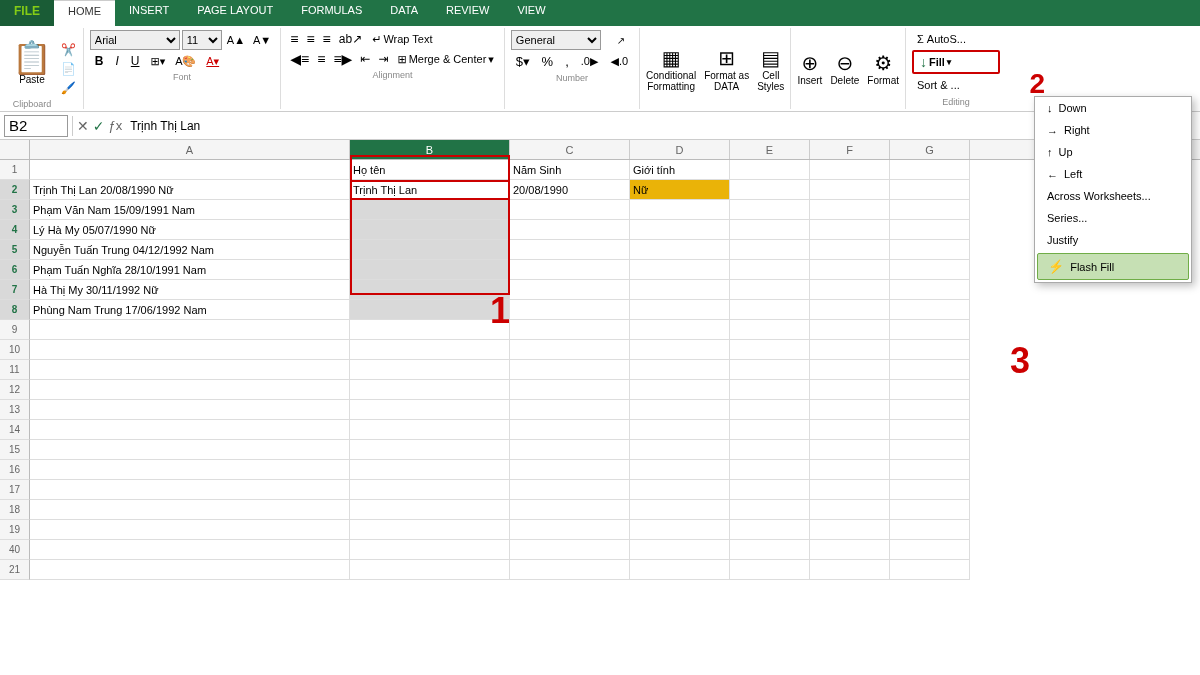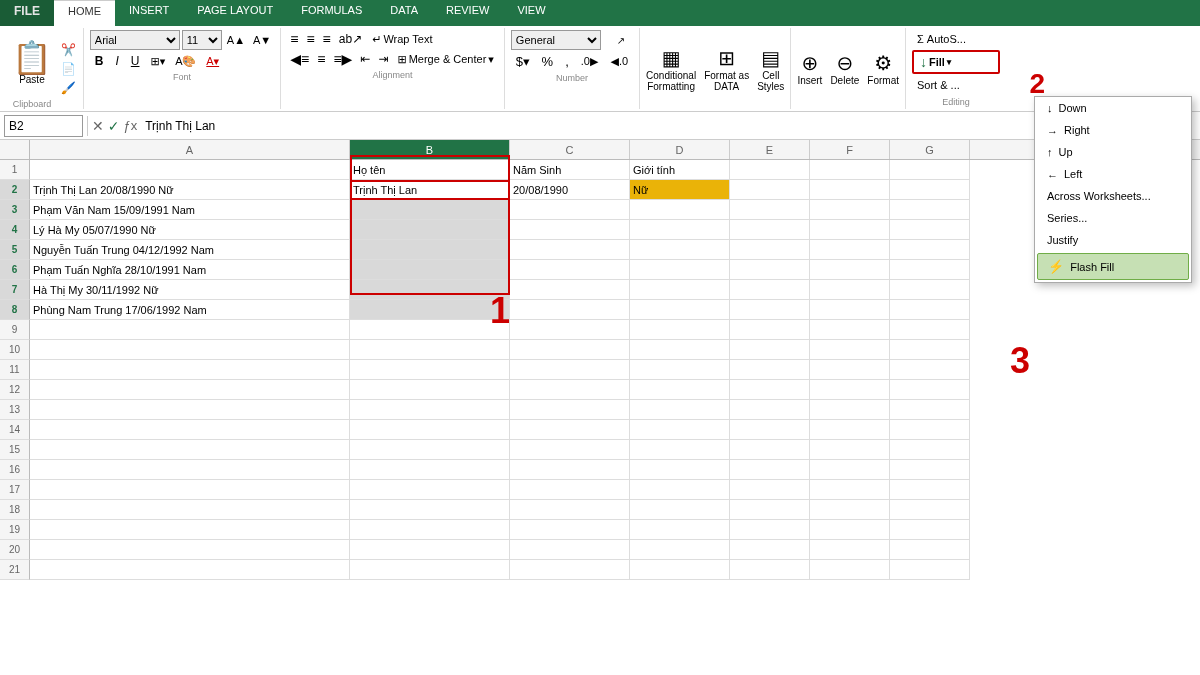--- a/index.html
+++ b/index.html
@@ -4,21 +4,21 @@
   <style>
     * { margin: 0; padding: 0; box-sizing: border-box; }
     body { font-family: Arial, sans-serif; font-size: 12px; background: #fff; overflow: hidden; width: 1200px; height: 675px; }
   </style>
 </head>
 <body>
 
 <div style="width:1200px; height:675px; overflow:hidden; position:relative;">
 
   <div style="display:flex; background:#217346; height:26px;">
-    <div style="background:#1a5c36; color:#e5e5e5; padding:4px 14px; font-size:12px; font-weight:bold; cursor:pointer;">FILE</div>
+    <div style="background:#1a5c36; color:#84cc16; padding:4px 14px; font-size:12px; font-weight:bold; cursor:pointer;">FILE</div>
     <div style="background:#fff; color:#333; padding:4px 14px; font-size:11px; cursor:pointer; border-top:1px solid #ccc;">HOME</div>
     <div style="color:#fff; padding:4px 14px; font-size:11px; cursor:pointer;">INSERT</div>
     <div style="color:#fff; padding:4px 14px; font-size:11px; cursor:pointer;">PAGE LAYOUT</div>
     <div style="color:#fff; padding:4px 14px; font-size:11px; cursor:pointer;">FORMULAS</div>
     <div style="color:#fff; padding:4px 14px; font-size:11px; cursor:pointer;">DATA</div>
     <div style="color:#fff; padding:4px 14px; font-size:11px; cursor:pointer;">REVIEW</div>
     <div style="color:#fff; padding:4px 14px; font-size:11px; cursor:pointer;">VIEW</div>
   </div>
 
   <div style="display:flex; align-items:stretch; background:#fff; border-bottom:1px solid #ccc; padding:2px; height:86px; gap:0; overflow:hidden;">
@@ -146,21 +146,21 @@
         <span>Fill</span>
         <span style="font-size:9px;">▾</span>
       </div>
       <div style="padding:2px 4px; cursor:pointer; font-size:11px; border:1px solid transparent; white-space:nowrap;">Sort &amp; ...</div>
       <div style="font-size:9px; color:#888; text-align:center; margin-top:auto;">Editing</div>
     </div>
 
   </div>
 
   <div style="display:flex; align-items:center; border-bottom:1px solid #ccc; height:28px; padding:0 4px; gap:4px; background:#fff;">
-    <input value="B2" style="width: 79px; border: 1px solid rgb(153, 153, 153); padding: 2px 4px; font-size: 12px; height: 22px;">
+    <input value="B2" style="width: 64px; border: 1px solid rgb(153, 153, 153); padding: 2px 4px; font-size: 15px; height: 22px;">
     <div style="width:1px; background:#ccc; height:20px;"></div>
     <div style="cursor:pointer; color:#666; font-size:14px;">✕</div>
     <div style="cursor:pointer; color:#217346; font-size:14px;">✓</div>
     <div style="cursor:pointer; color:#666; font-size:13px;">ƒx</div>
     <input style="flex: 1 1 0%; border: none; outline: none; font-size: 12px; padding: 2px 4px;" value="Trịnh Thị Lan">
   </div>
 
   <div style="display:flex; height:calc(675px - 112px - 28px);">
 
     <div style="display:flex; flex-direction:column; min-width:30px;">
@@ -180,21 +180,21 @@
           <div style="height: 20px; display: flex; align-items: center; justify-content: center; font-size: 10px; color: rgb(102, 102, 102); border-bottom: 1px solid rgb(221, 221, 221); background: rgb(245, 245, 245); border-right: 1px solid rgb(187, 187, 187); font-weight: normal;">10</div>
           <div style="height: 20px; display: flex; align-items: center; justify-content: center; font-size: 10px; color: rgb(102, 102, 102); border-bottom: 1px solid rgb(221, 221, 221); background: rgb(245, 245, 245); border-right: 1px solid rgb(187, 187, 187); font-weight: normal;">11</div>
           <div style="height: 20px; display: flex; align-items: center; justify-content: center; font-size: 10px; color: rgb(102, 102, 102); border-bottom: 1px solid rgb(221, 221, 221); background: rgb(245, 245, 245); border-right: 1px solid rgb(187, 187, 187); font-weight: normal;">12</div>
           <div style="height: 20px; display: flex; align-items: center; justify-content: center; font-size: 10px; color: rgb(102, 102, 102); border-bottom: 1px solid rgb(221, 221, 221); background: rgb(245, 245, 245); border-right: 1px solid rgb(187, 187, 187); font-weight: normal;">13</div>
           <div style="height: 20px; display: flex; align-items: center; justify-content: center; font-size: 10px; color: rgb(102, 102, 102); border-bottom: 1px solid rgb(221, 221, 221); background: rgb(245, 245, 245); border-right: 1px solid rgb(187, 187, 187); font-weight: normal;">14</div>
           <div style="height: 20px; display: flex; align-items: center; justify-content: center; font-size: 10px; color: rgb(102, 102, 102); border-bottom: 1px solid rgb(221, 221, 221); background: rgb(245, 245, 245); border-right: 1px solid rgb(187, 187, 187); font-weight: normal;">15</div>
           <div style="height: 20px; display: flex; align-items: center; justify-content: center; font-size: 10px; color: rgb(102, 102, 102); border-bottom: 1px solid rgb(221, 221, 221); background: rgb(245, 245, 245); border-right: 1px solid rgb(187, 187, 187); font-weight: normal;">16</div>
           <div style="height: 20px; display: flex; align-items: center; justify-content: center; font-size: 10px; color: rgb(102, 102, 102); border-bottom: 1px solid rgb(221, 221, 221); background: rgb(245, 245, 245); border-right: 1px solid rgb(187, 187, 187); font-weight: normal;">17</div>
           <div style="height: 20px; display: flex; align-items: center; justify-content: center; font-size: 10px; color: rgb(102, 102, 102); border-bottom: 1px solid rgb(221, 221, 221); background: rgb(245, 245, 245); border-right: 1px solid rgb(187, 187, 187); font-weight: normal;">18</div>
           <div style="height: 20px; display: flex; align-items: center; justify-content: center; font-size: 10px; color: rgb(102, 102, 102); border-bottom: 1px solid rgb(221, 221, 221); background: rgb(245, 245, 245); border-right: 1px solid rgb(187, 187, 187); font-weight: normal;">19</div>
-          <div style="height: 20px; display: flex; align-items: center; justify-content: center; font-size: 10px; color: rgb(102, 102, 102); border-bottom: 1px solid rgb(221, 221, 221); background: rgb(245, 245, 245); border-right: 1px solid rgb(187, 187, 187); font-weight: normal;">20</div>
+          <div style="height: 20px; display: flex; align-items: center; justify-content: center; font-size: 10px; color: rgb(102, 102, 102); border-bottom: 1px solid rgb(221, 221, 221); background: rgb(245, 245, 245); border-right: 1px solid rgb(187, 187, 187); font-weight: normal;">40</div>
           <div style="height: 20px; display: flex; align-items: center; justify-content: center; font-size: 10px; color: rgb(102, 102, 102); border-bottom: 1px solid rgb(221, 221, 221); background: rgb(245, 245, 245); border-right: 1px solid rgb(187, 187, 187); font-weight: normal;">21</div>
         </div>
     </div>
 
     <div style="flex:1; overflow:hidden; display:flex; flex-direction:column;">
 
       <div style="display:flex; height:20px; background:#f5f5f5; border-bottom:1px solid #bbb;">
         <div style="width:320px; display:flex; align-items:center; justify-content:center; font-size:11px; color:#666; border-right:1px solid #ccc;">A</div>
         <div style="width:160px; display:flex; align-items:center; justify-content:center; font-size:11px; background:#217346; color:#fff; border-right:1px solid #ccc;">B</div>
         <div style="width:120px; display:flex; align-items:center; justify-content:center; font-size:11px; color:#666; border-right:1px solid #ccc;">C</div>

